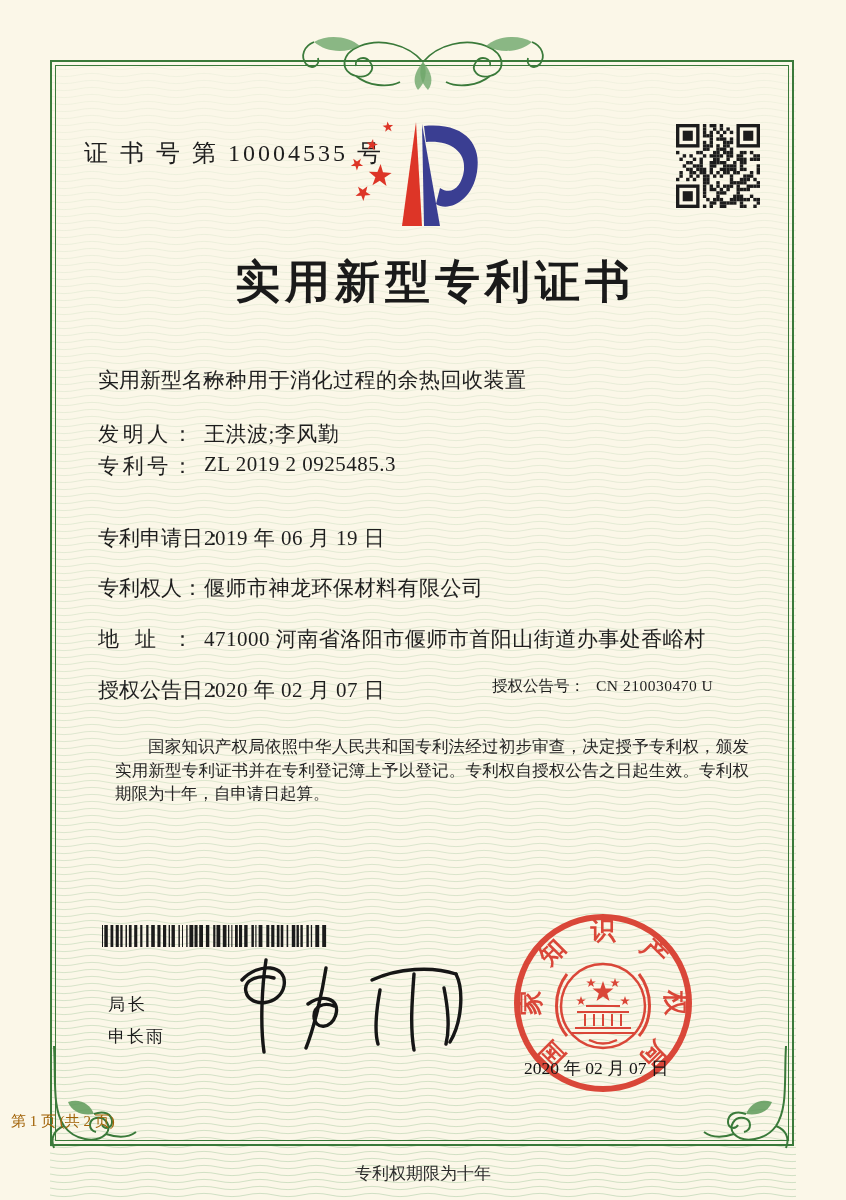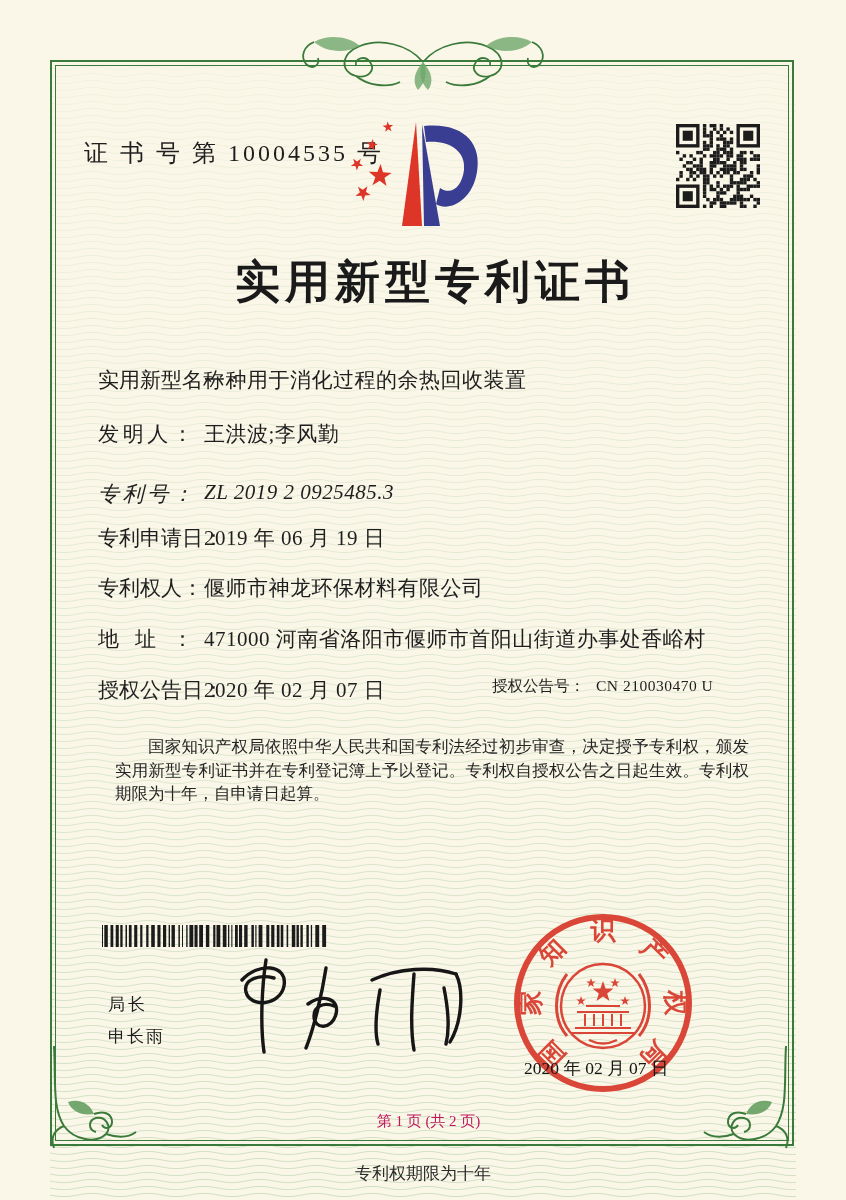--- a/index.html
+++ b/index.html
@@ -42,21 +42,21 @@
   #body-text p{margin:17px;text-indent:2em;}
   #barcode{left:102px;top:925px;}
   #director-label{left:108px;top:993px;font-size:17px;letter-spacing:3px;}
   #director-name{left:108px;top:1025px;font-size:17px;letter-spacing:2px;}
   #signature{left:222px;top:946px;z-index:2;}
   #seal{left:508px;top:908px;z-index:3;opacity:0.93;}
   #seal-date{
     left:524px;top:1056px;width:170px;font-size:17.5px;z-index:4;
     color:#141414;white-space:nowrap;
   }
-  #page-indicator{left:0;right:0;top:1112px;text-align:center;font-size:15px;color:#be185d;padding-left:11px;}
+  #page-indicator{left:0;right:0;top:1112px;text-align:left;font-size:15px;color:#a16207;padding-left:11px;}
   #back-note{left:0;right:0;top:1162px;text-align:center;font-size:17px;color:#2a2a2a;}
   #corner-bl{left:48px;top:1046px;z-index:2;}
   #corner-br{left:702px;top:1046px;z-index:2;transform:scaleX(-1);}
   #top-ornament{left:288px;top:36px;z-index:2;}
 </style>
 </head>
 <body>
 
 <svg id="waves" class="abs" width="746" height="1140" viewBox="0 0 746 1140">
     <path d="M0 8 q14 3.2 28 0 q14 -3.2 28 0 q14 3.2 28 0 q14 -3.2 28 0 q14 3.2 28 0 q14 -3.2 28 0 q14 3.2 28 0 q14 -3.2 28 0 q14 3.2 28 0 q14 -3.2 28 0 q14 3.2 28 0 q14 -3.2 28 0 q14 3.2 28 0 q14 -3.2 28 0 q14 3.2 28 0 q14 -3.2 28 0 q14 3.2 28 0 q14 -3.2 28 0 q14 3.2 28 0 q14 -3.2 28 0 q14 3.2 28 0 q14 -3.2 28 0 q14 3.2 28 0 q14 -3.2 28 0 q14 3.2 28 0 q14 -3.2 28 0 q14 3.2 28 0 q14 -3.2 28 0" fill="none" stroke="#b7d2ae" stroke-width="0.8" opacity="0.18"></path>
@@ -496,21 +496,21 @@
     <rect x="0" y="60.48" width="23.52" height="23.52" fill="#1c1c1c"></rect>
     <rect x="3.36" y="63.839999999999996" width="16.8" height="16.8" fill="#fbf7e8"></rect>
     <rect x="6.72" y="67.2" width="10.08" height="10.08" fill="#1c1c1c"></rect>
   </svg>
 
 <div id="title" class="abs z2">实用新型专利证书</div>
 
 <div id="fields">
     <div class="abs z2 field-row" style="top: 366px;"><span class="flabel">实用新型名称：</span><span class="fvalue">一种用于消化过程的余热回收装置</span></div>
     <div class="abs z2 field-row" style="top: 420px;"><span class="flabel">发明人：</span><span class="fvalue">王洪波;李风勤</span></div>
-    <div class="abs z2 field-row" style="top: 480px; font-style: italic;"><span class="flabel">专利号：</span><span class="fvalue">ZL 2019 2 0925485.3</span></div>
+    <div class="abs z2 field-row" style="top: 452px;"><span class="flabel">专利号：</span><span class="fvalue">ZL 2019 2 0925485.3</span></div>
     <div class="abs z2 field-row" style="top: 524px;"><span class="flabel">专利申请日：</span><span class="fvalue">2019 年 06 月 19 日</span></div>
     <div class="abs z2 field-row" style="top: 574px;"><span class="flabel">专利权人：</span><span class="fvalue">偃师市神龙环保材料有限公司</span></div>
     <div class="abs z2 field-row" style="top: 625px;"><span class="flabel">地址：</span><span class="fvalue">471000 河南省洛阳市偃师市首阳山街道办事处香峪村</span></div>
     <div class="abs z2 field-row" style="top: 676px;"><span class="flabel">授权公告日：</span><span class="fvalue">2020 年 02 月 07 日</span></div>
   </div>
 
 <div id="row-grant2" class="abs z2">
   <span>授权公告号：</span><span class="fvalue">CN 210030470 U</span>
 </div>
 

